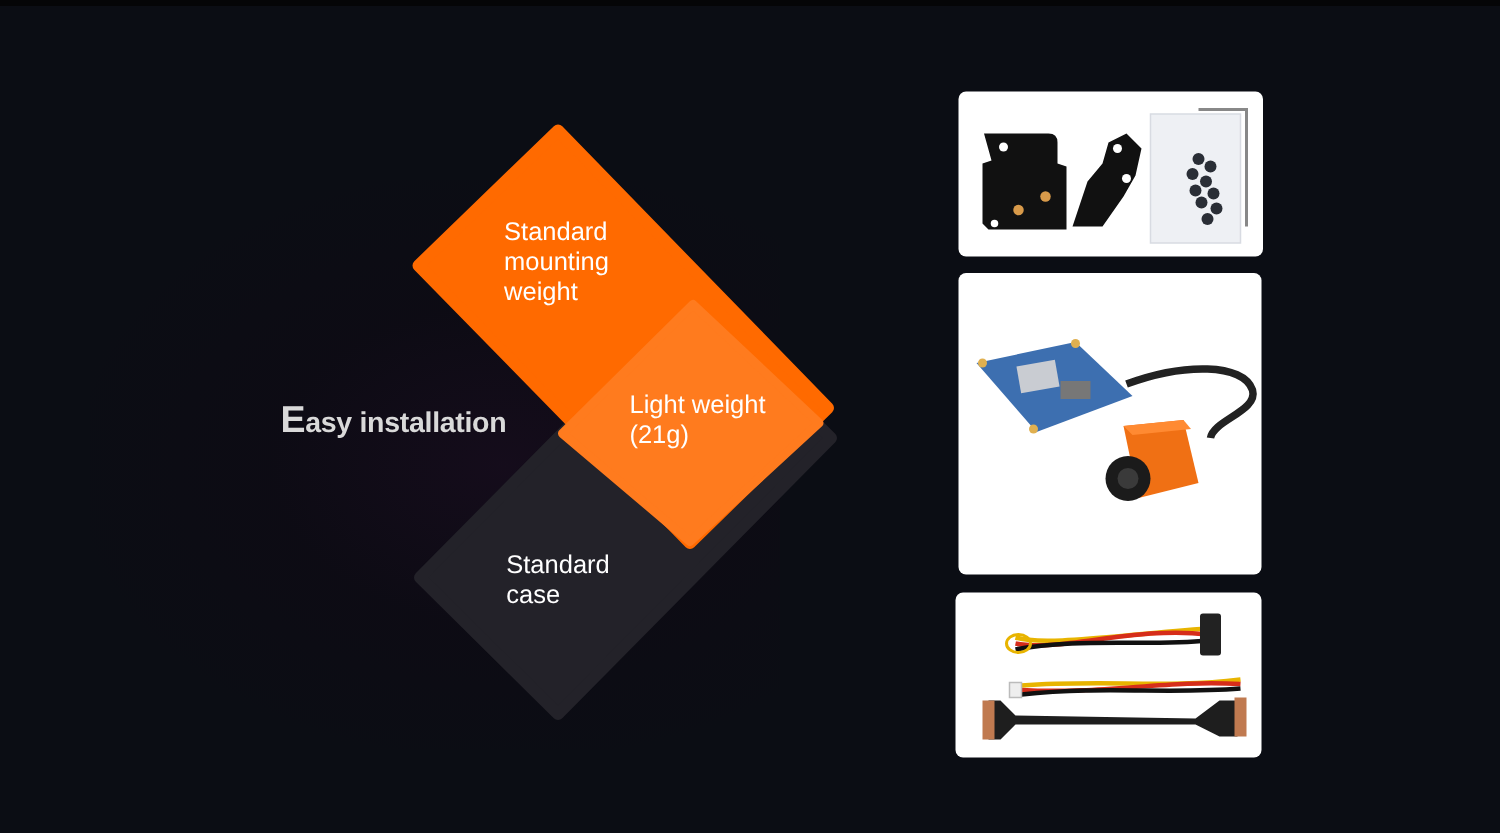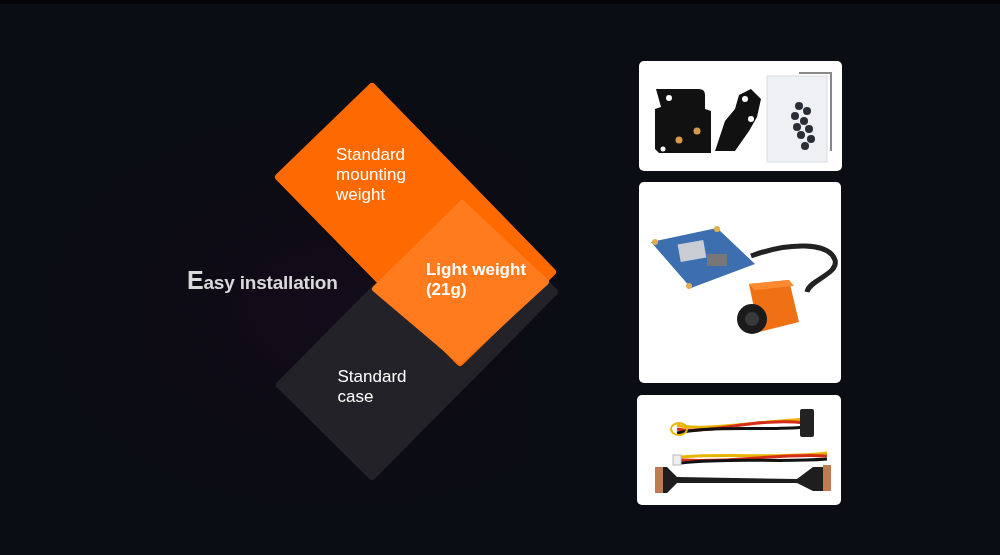--- a/index.html
+++ b/index.html
@@ -42,21 +42,21 @@
 </svg>
 
 <div class="headline"><span class="cap">E</span><span>asy installation</span></div>
 
 <div class="label" style="left:371px; top:145px;">
   <span>Standard</span>
   <span>mounting</span>
   <span>weight</span>
 </div>
 
-<div class="label" style="left:476px; top:260px;font-weight:bold;">
+<div class="label" style="left:465px; top:260px;">
   <span>Light weight</span>
   <span>(21g)</span>
 </div>
 
 <div class="label" style="left:372px; top:367px;">
   <span>Standard</span>
   <span>case</span>
 </div>
 
 <div class="card" style="left:639px; top:61px; width:203px; height:110px;">

